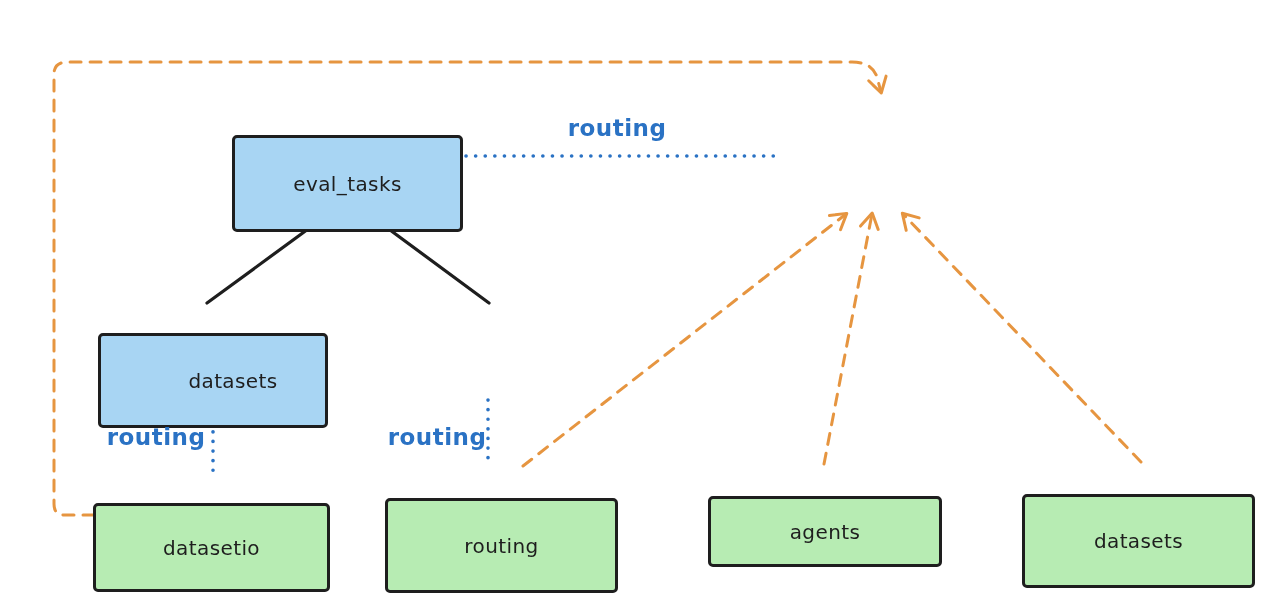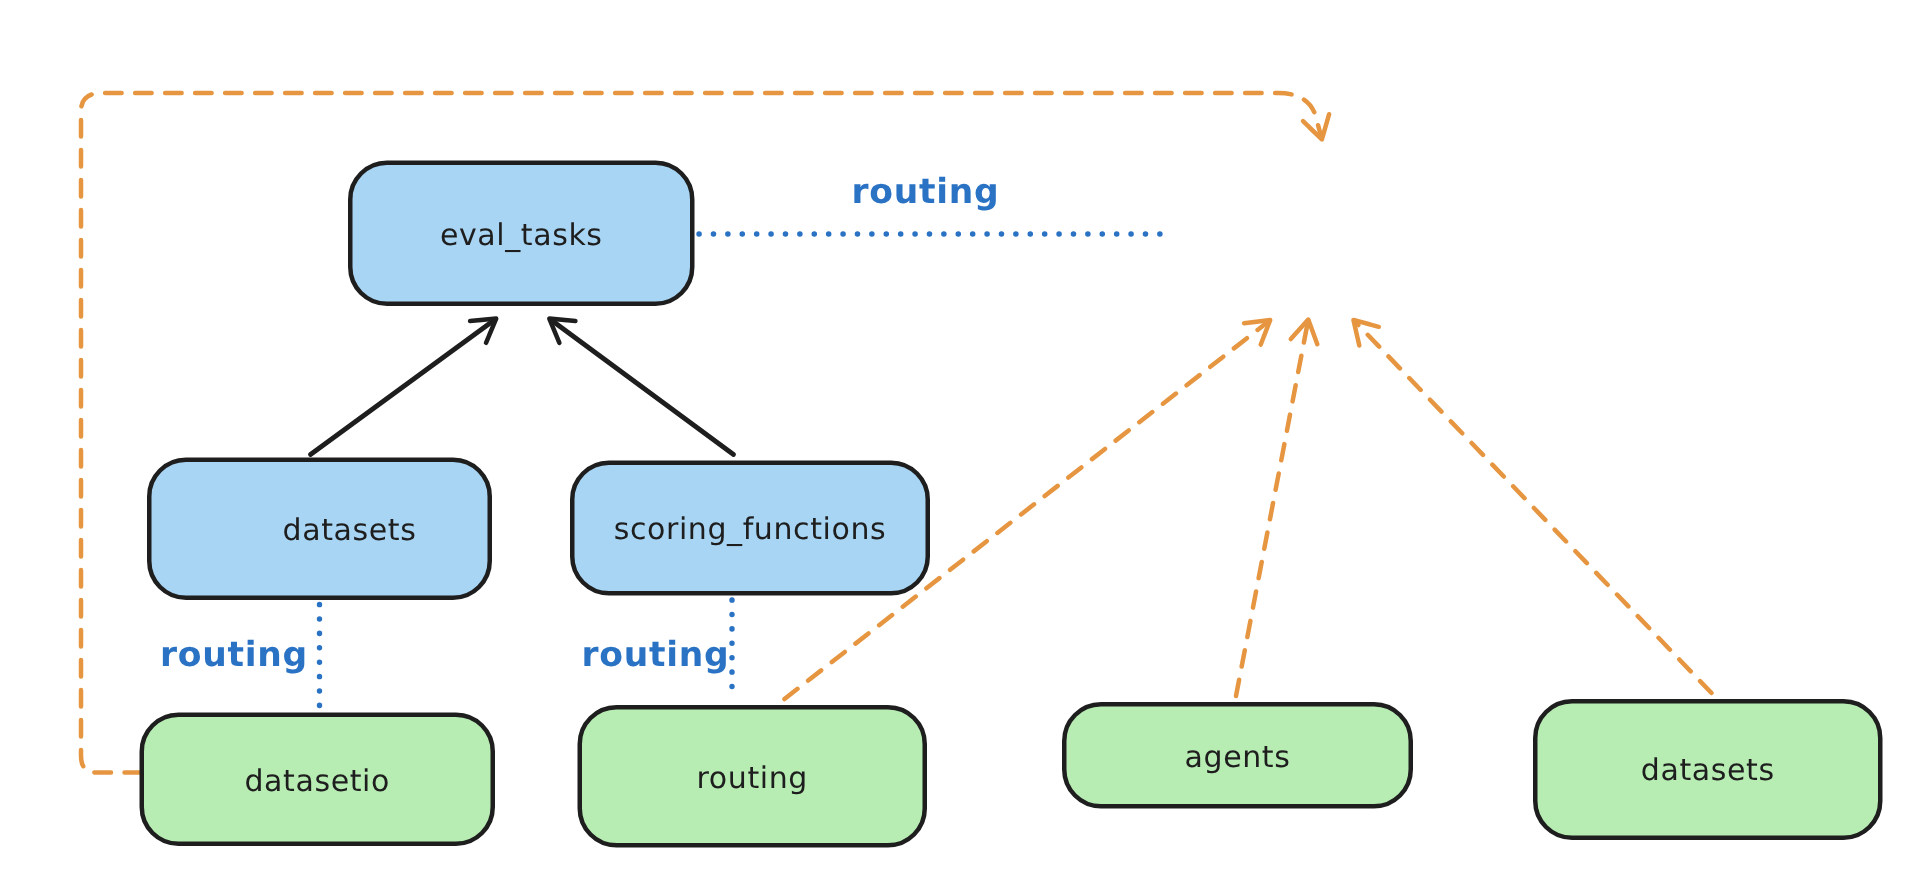--- a/index.html
+++ b/index.html
@@ -20,27 +20,28 @@
     left: 0;
     top: 0;
     width: 1280px;
     height: 596px;
     pointer-events: none;
   }
   .node {
     position: absolute;
     box-sizing: border-box;
     border: 3px solid #1e1e1e;
-    border-radius: 26px;
+    border-radius: 5px;
     display: flex;
     align-items: center;
     justify-content: center;
     font-size: 20px;
     color: #1e1e1e;
     letter-spacing: 0.4px;
+    margin-top: 28px;
   }
   .node.blue  { background: #a8d5f3; }
   .node.green { background: #b7ecb3; }
   .edge-label {
     position: absolute;
     color: #2a72c4;
     font-weight: bold;
     font-size: 23px;
     text-align: center;
     letter-spacing: 0.5px;
@@ -77,23 +78,20 @@
 
   <div class="node blue" style="left:232px; top:107px; width:231px; height:97px;">
     <span>eval_tasks</span>
   </div>
 
 
   <div class="node blue" style="left:98px; top:305px; width:230px; height:95px;padding-left:40px;">
     <span>datasets</span>
   </div>
 
-  <div class="node blue" style="left:380px; top:307px; width:240px; height:90px;">
-    <span>scoring_functions</span>
-  </div>
 
   <div class="node green" style="left:93px; top:475px; width:237px; height:89px;">
     <span>datasetio</span>
   </div>
 
   <div class="node green" style="left:385px; top:470px; width:233px; height:95px;">
     <span>routing</span>
   </div>
 
   <div class="node green" style="left:708px; top:468px; width:234px; height:71px;">

